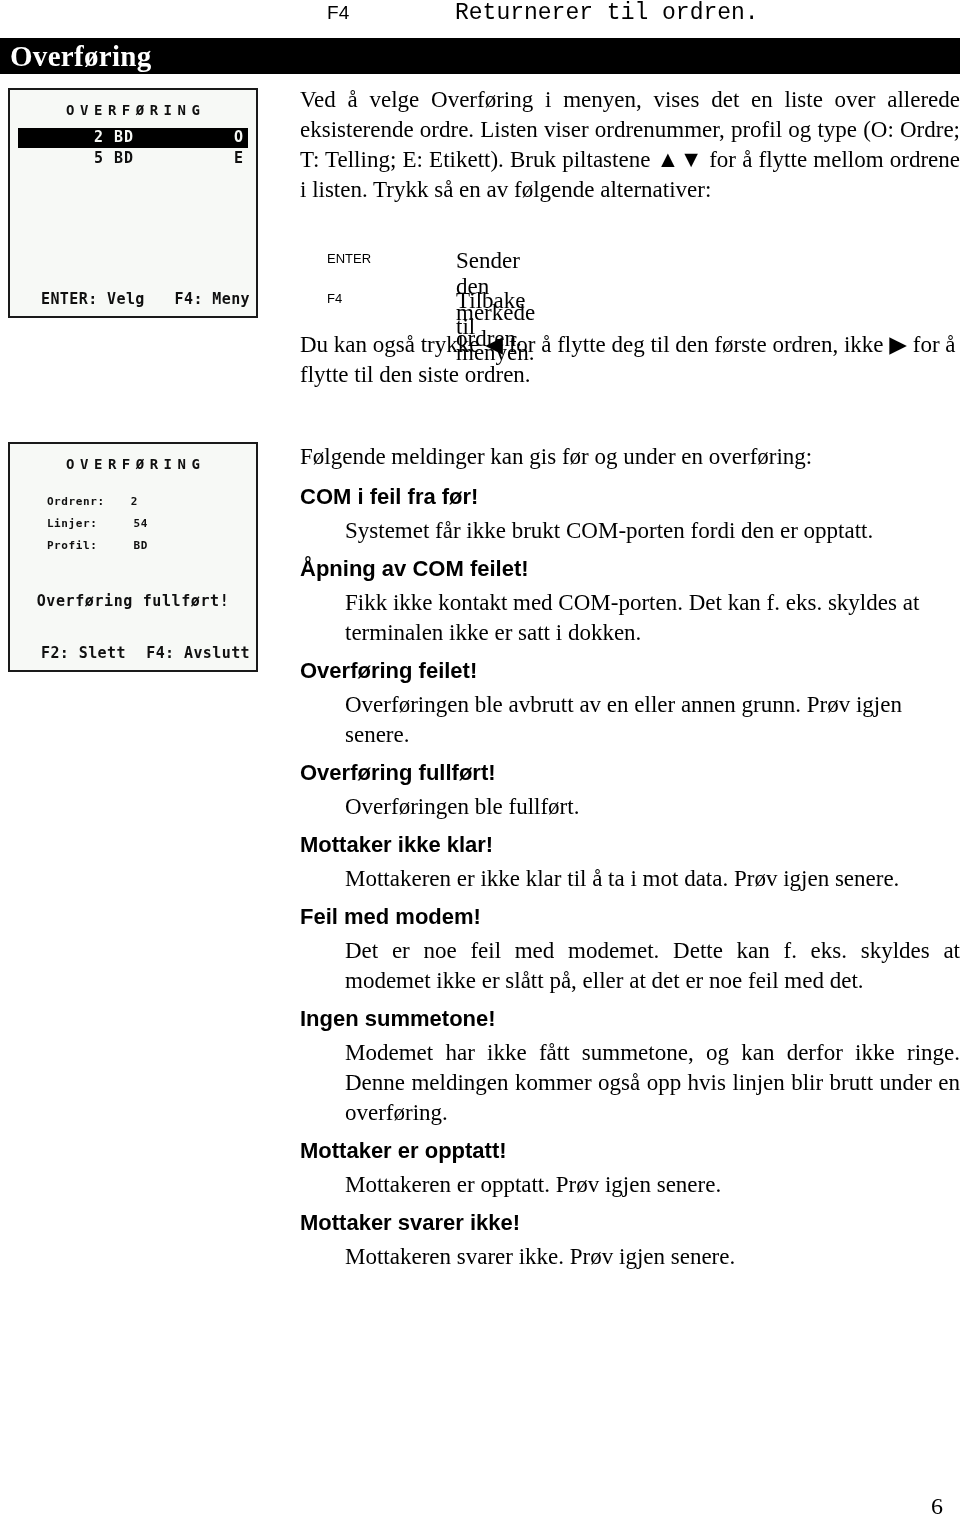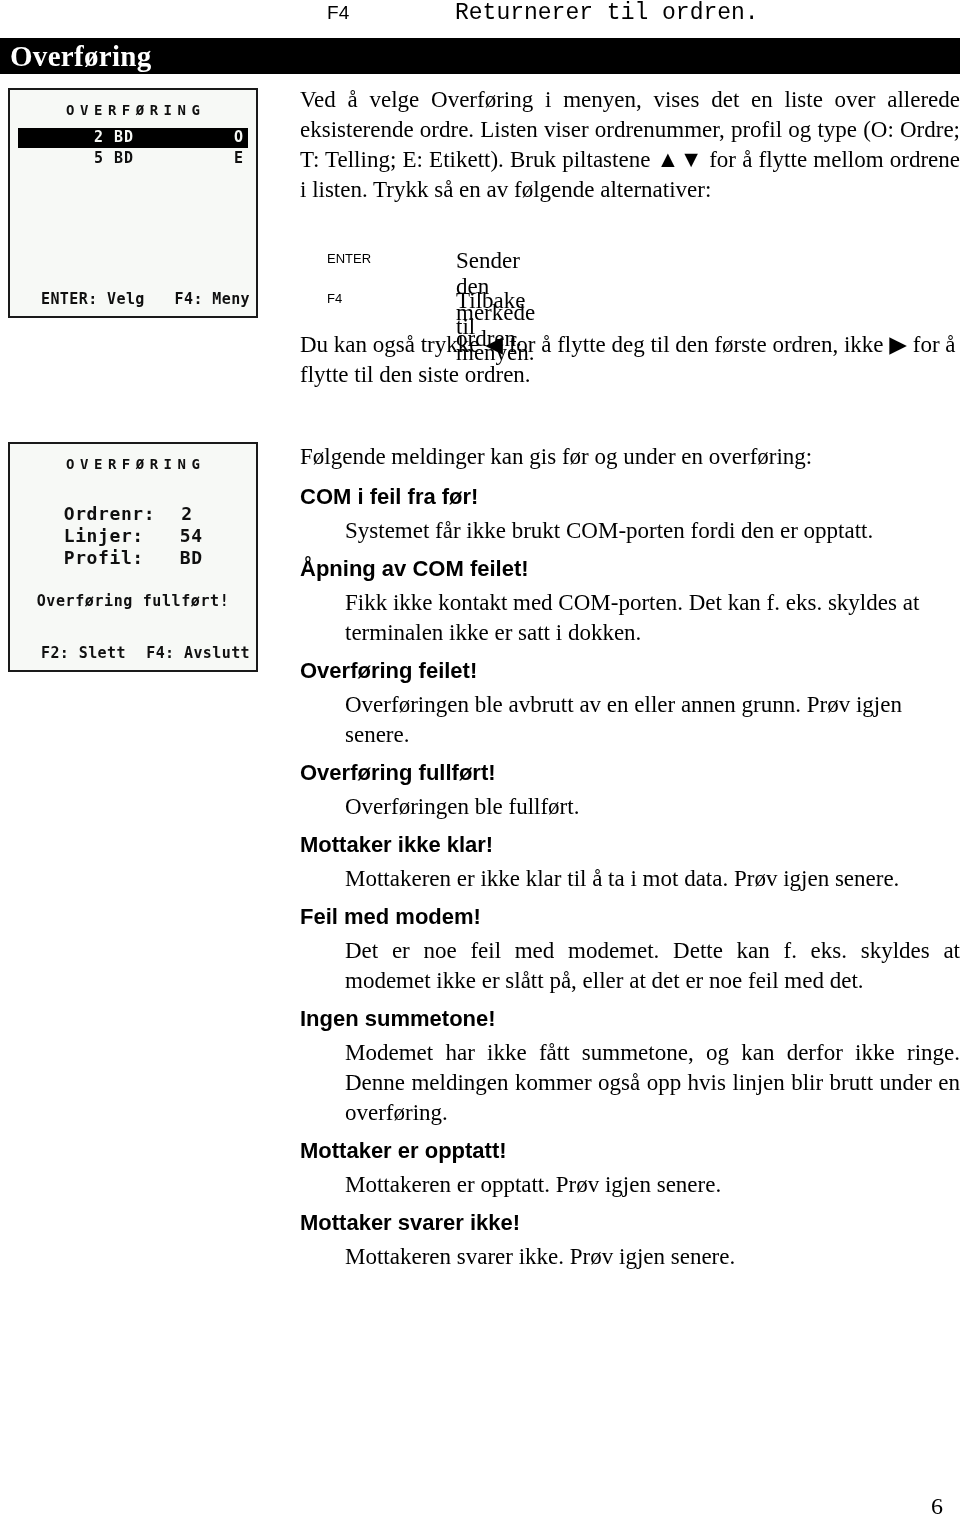--- a/index.html
+++ b/index.html
@@ -109,21 +109,21 @@
     left: 96px;
   }
   .lcd-row .c-type {
     position: absolute;
     right: 4px;
   }
 
   .lcd-field {
     position: absolute;
     left: 8px;
-    font-size: 18px;
+    font-size: 11px;
     letter-spacing: 0.6px;
     white-space: pre;
   }
   .lcd-field .fv {
     display: inline-block;
     margin-left: 6px;
   }
 
   .lcd-status {
     position: absolute;

